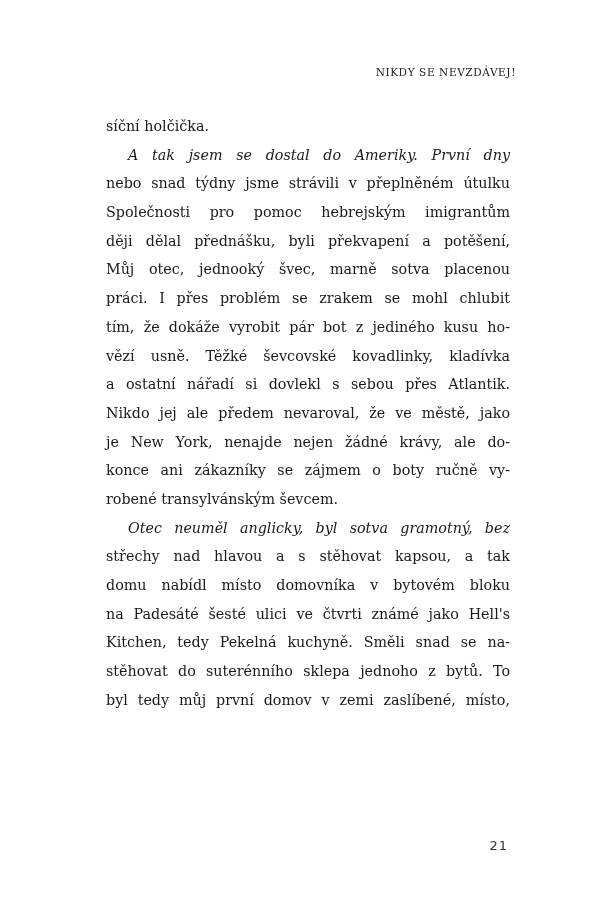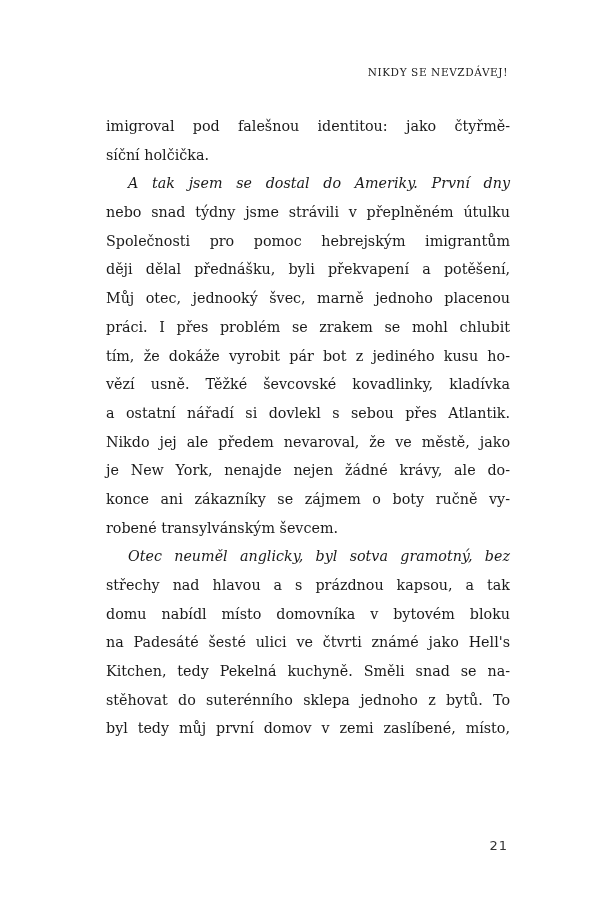--- a/index.html
+++ b/index.html
@@ -1,19 +1,19 @@
 <!DOCTYPE html>
 <html><head>
 <meta charset="utf-8">
 <style>
   html, body { margin: 0; padding: 0; background: #ffffff; }
   body { width: 600px; height: 922px; position: relative; overflow: hidden; }
   .page { position: absolute; left: 0; top: 0; width: 600px; height: 922px; background: #fff; }
   .running-head {
-    position: absolute; top: 66px; right: 92px;
+    position: absolute; top: 66px; right: 84px;
     font-family: "DejaVu Serif", serif; font-size: 10.5px; letter-spacing: 0.6px;
     color: #222; white-space: nowrap;
   }
   .body-text {
     position: absolute; left: 106px; top: 112px; width: 404px;
     font-family: "DejaVu Serif", serif; font-size: 14.3px; line-height: 28.7px;
     color: #1a1a1a;
   }
   .line { display: block; white-space: nowrap; text-align: justify; text-align-last: justify; height: 28.7px; }
   .line.last { text-align-last: left; }
@@ -23,37 +23,36 @@
     font-family: "DejaVu Sans", sans-serif; font-size: 13px; letter-spacing: 1px; color: #333;
   }
 </style>
 </head>
 <body>
 
 <div class="page">
   <div class="running-head">NIKDY SE NEVZDÁVEJ!</div>
 
   <div class="body-text">
-    <span class="line">imigroval pod falešnou identitou: jako čtyřmě-</span>
     <span class="line last">síční holčička.</span>
     <span class="line indent">A tak jsem se dostal do Ameriky. První dny</span>
     <span class="line">nebo snad týdny jsme strávili v přeplněném útulku</span>
     <span class="line">Společnosti pro pomoc hebrejským imigrantům</span>
     <span class="line">ději dělal přednášku, byli překvapení a potěšení,</span>
-    <span class="line">Můj otec, jednooký švec, marně jednoho placenou</span>
+    <span class="line">Můj otec, jednooký švec, marně sotva placenou</span>
     <span class="line">práci. I přes problém se zrakem se mohl chlubit</span>
     <span class="line">tím, že dokáže vyrobit pár bot z jediného kusu ho-</span>
     <span class="line">vězí usně. Těžké ševcovské kovadlinky, kladívka</span>
     <span class="line">a ostatní nářadí si dovlekl s sebou přes Atlantik.</span>
     <span class="line">Nikdo jej ale předem nevaroval, že ve městě, jako</span>
     <span class="line">je New York, nenajde nejen žádné krávy, ale do-</span>
     <span class="line">konce ani zákazníky se zájmem o boty ručně vy-</span>
     <span class="line last">robené transylvánským ševcem.</span>
     <span class="line indent">Otec neuměl anglicky, byl sotva gramotný, bez</span>
-    <span class="line">střechy nad hlavou a s prázdnou kapsou, a tak</span>
+    <span class="line">střechy nad hlavou a s stěhovat kapsou, a tak</span>
     <span class="line">domu nabídl místo domovníka v bytovém bloku</span>
     <span class="line">na Padesáté šesté ulici ve čtvrti známé jako Hell's</span>
     <span class="line">Kitchen, tedy Pekelná kuchyně. Směli snad se na-</span>
     <span class="line">stěhovat do suterénního sklepa jednoho z bytů. To</span>
     <span class="line">byl tedy můj první domov v zemi zaslíbené, místo,</span>
   </div>
 
   <div class="folio">21</div>
 </div>
 

